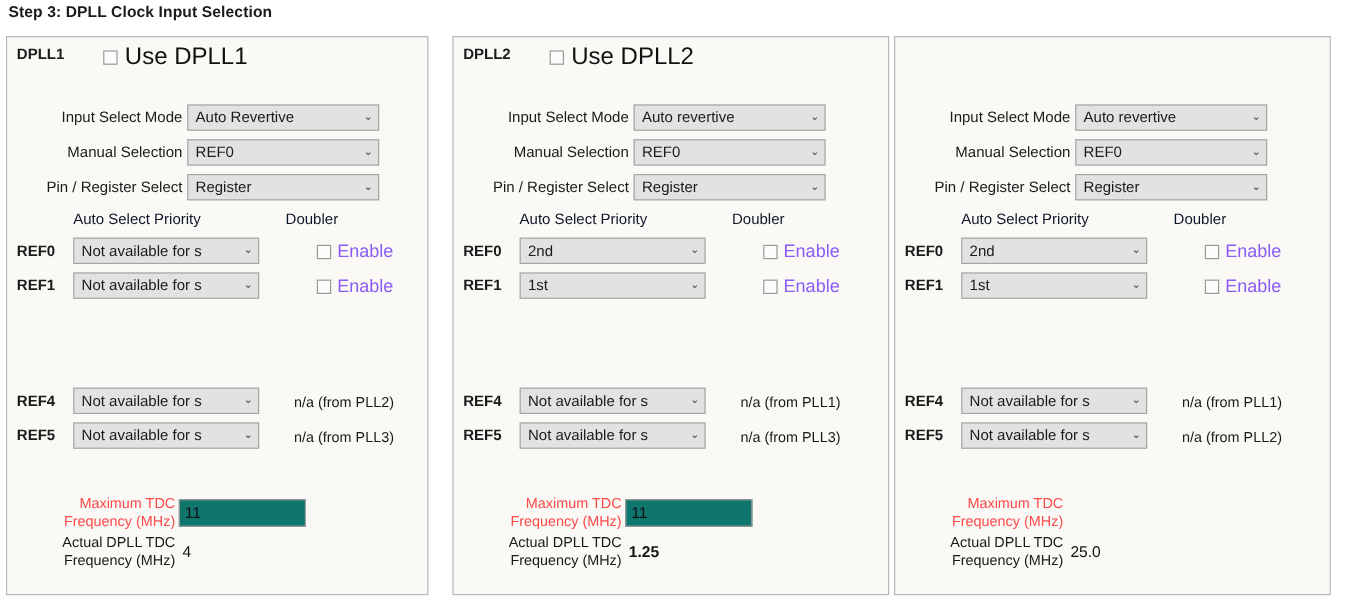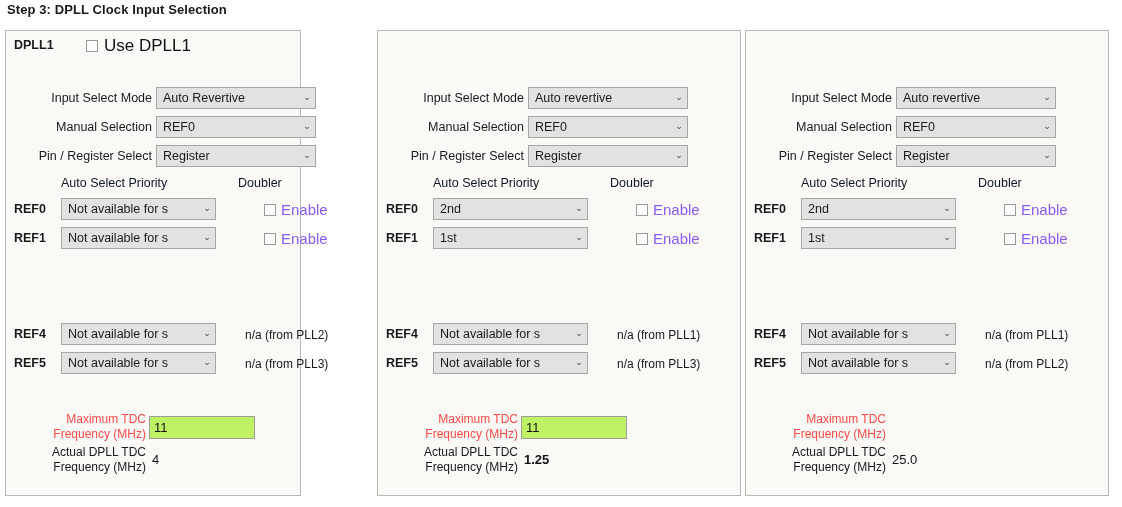--- a/index.html
+++ b/index.html
@@ -38,21 +38,21 @@
   }
 
   .panel {
     position: absolute;
     top: 0;
     height: 466px;
     background: #faf9f5;
     border: 1px solid #b8b8b8;
     box-sizing: border-box;
   }
-  .panel.p0 { left: 5px;   width: 296px; }
+  .panel.p0 { left: 5px;   width: 352px; }
   .panel.p1 { left: 377px; width: 364px; }
   .panel.p2 { left: 745px; width: 364px; }
 
   
   .panel-head {
     position: absolute;
     left: 0;
     top: 5px;
     width: 100%;
     height: 22px;
@@ -76,21 +76,21 @@
   .cbx {
     width: 12px;
     height: 12px;
     border: 1px solid #9a9a9a;
     background: #fcfcfc;
     box-sizing: border-box;
     display: inline-block;
     flex: none;
   }
   .use-label {
-    font-size: 17px;
+    font-size: 20px;
     color: #111;
     white-space: nowrap;
     text-align: right;
   }
 
   
   .row-label {
     position: absolute;
     font-size: 12.5px;
     color: #1a1a1a;
@@ -173,21 +173,21 @@
     text-align: right;
     line-height: 15px;
     white-space: nowrap;
   }
   .tdc-label.max { color: #fc4a4a; }
   .tdc-label.actual { color: #1a1a1a; }
 
   .tdc-input {
     position: absolute;
     box-sizing: border-box;
-    background: #bef264;
+    background: #0f766e;
     border: 1px solid #9c9c9c;
     height: 23px;
     font-size: 13px;
     color: #111;
     display: flex;
     align-items: center;
     padding-left: 4px;
     overflow: hidden;
     white-space: nowrap;
   }
@@ -268,20 +268,27 @@
       <div class="tdc-input" style="left: 143px; top: 385px; width: 106px;">
         <span>11</span>
       </div>
       <div class="tdc-label actual" style="left: 10px; top: 414px; width: 130px;">
         <div>Actual DPLL TDC</div>
         <div>Frequency (MHz)</div>
       </div>
       <div class="tdc-value" style="left: 146px; top: 421px;">4</div>
     </div>
     <div class="panel p1">
+      <div class="panel-head">
+        <div class="panel-name">DPLL2</div>
+        <div class="use-check-wrap">
+          <span class="cbx"></span>
+          <span class="use-label">Use DPLL2</span>
+        </div>
+      </div>
       <div class="row-label" style="left: 10px; top: 60px; width: 136px;">Input Select Mode</div>
       <div class="sel" style="left: 150px; top: 56px; width: 160px;">
         <span class="sel-text">Auto revertive</span>
         <span class="caret">⌄</span>
       </div>
       <div class="row-label" style="left: 10px; top: 89px; width: 136px;">Manual Selection</div>
       <div class="sel" style="left: 150px; top: 85px; width: 160px;">
         <span class="sel-text">REF0</span>
         <span class="caret">⌄</span>
       </div>

